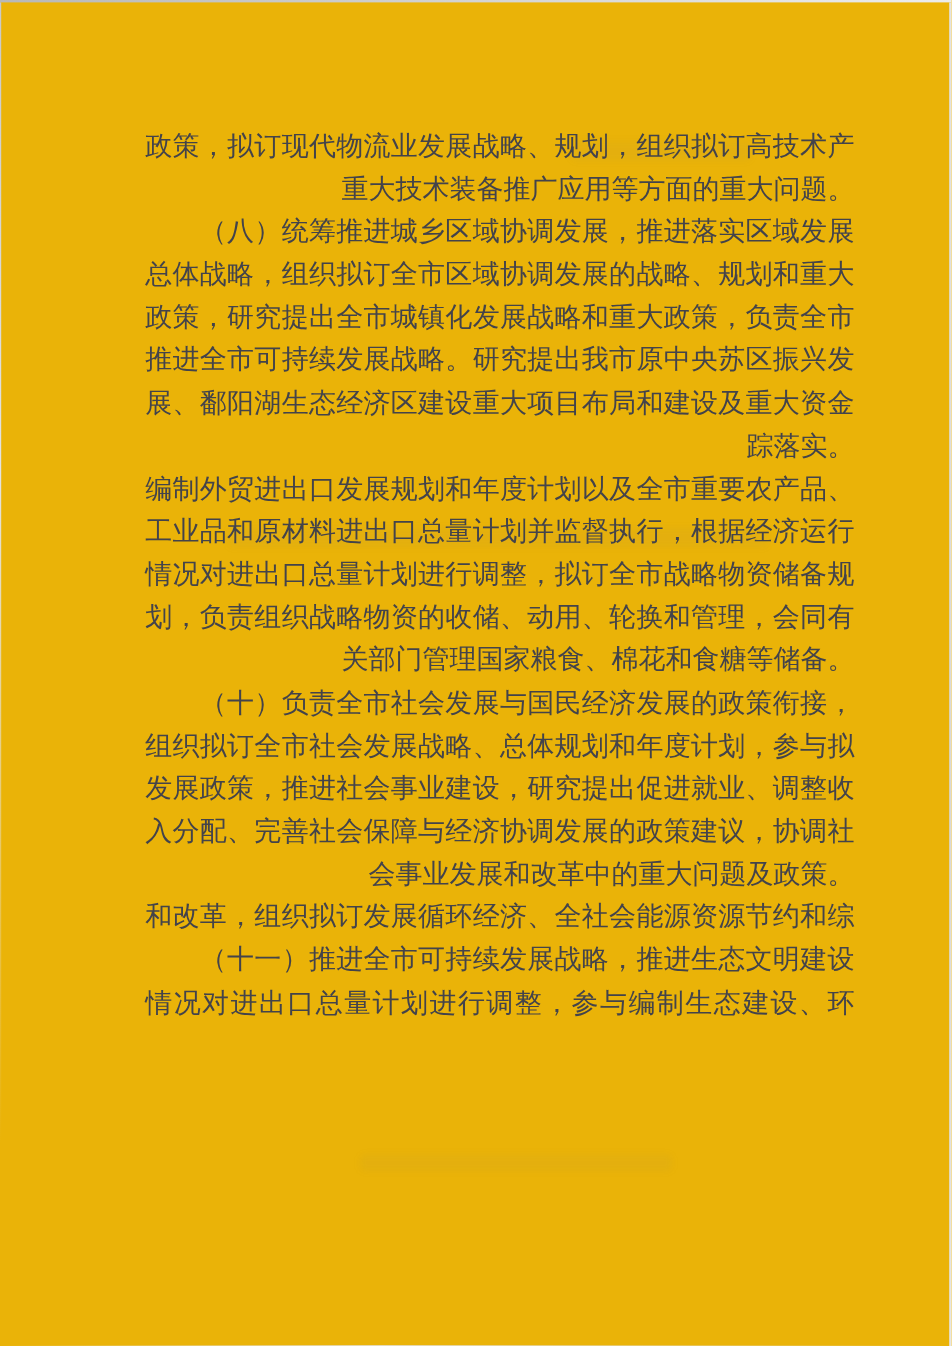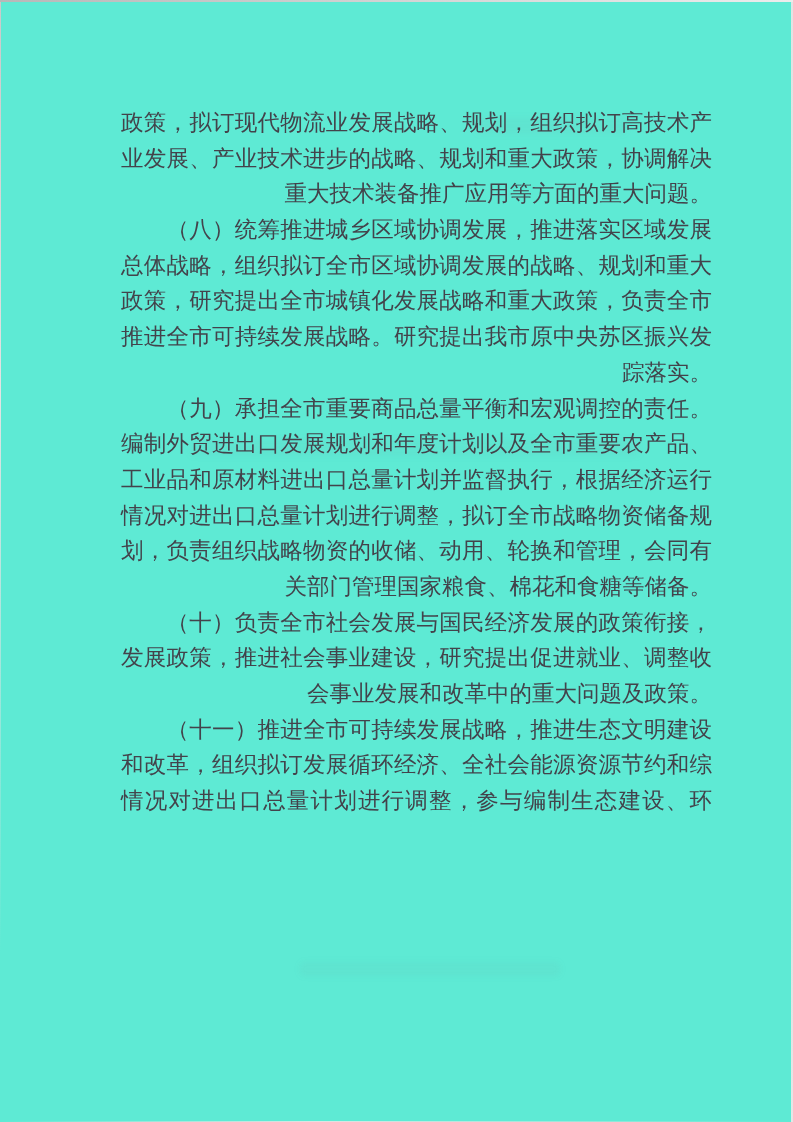--- a/index.html
+++ b/index.html
@@ -4,21 +4,21 @@
 <style>
   html, body {
     margin: 0;
     padding: 0;
     background: #ffffff;
   }
   .page {
     position: relative;
     width: 793px;
     height: 1122px;
-    background: #5eead4;
+    background: #eab308;
     overflow: hidden;
     font-family: "DejaVu Serif", "Liberation Serif", serif;
   }
   
   .edge-top {
     position: absolute; top: 0; left: 0; right: 0; height: 2px;
     background: linear-gradient(to right, #b8b8b8, #d6d6d6 55%, #ececec);
   }
   .edge-left {
     position: absolute; left: 0; top: 2px; bottom: 0; width: 1px;
@@ -73,33 +73,34 @@
   <div class="edge-left"></div>
   <div class="edge-right"></div>
   <div class="edge-bottom"></div>
 
   <div class="artifact a1"></div>
   <div class="artifact a2"></div>
   <div class="artifact a3"></div>
 
   <div class="textblock">
     <div class="line fill">政策，拟订现代物流业发展战略、规划，组织拟订高技术产</div>
-    <div class="line fill">业发展、产业技术进步的战略、规划和重大政策，协调解决</div>
     <div class="line">重大技术装备推广应用等方面的重大问题。</div>
     <div class="line fill">　　（八）统筹推进城乡区域协调发展，推进落实区域发展</div>
     <div class="line fill">总体战略，组织拟订全市区域协调发展的战略、规划和重大</div>
     <div class="line fill">政策，研究提出全市城镇化发展战略和重大政策，负责全市</div>
     <div class="line fill">推进全市可持续发展战略。研究提出我市原中央苏区振兴发</div>
+    <div class="line fill">展、鄱阳湖生态经济区建设重大项目布局和建设及重大资金</div>
     <div class="line">踪落实。</div>
-    <div class="line fill">　　（九）承担全市重要商品总量平衡和宏观调控的责任。</div>
     <div class="line fill">编制外贸进出口发展规划和年度计划以及全市重要农产品、</div>
     <div class="line fill">工业品和原材料进出口总量计划并监督执行，根据经济运行</div>
     <div class="line fill">情况对进出口总量计划进行调整，拟订全市战略物资储备规</div>
     <div class="line fill">划，负责组织战略物资的收储、动用、轮换和管理，会同有</div>
     <div class="line">关部门管理国家粮食、棉花和食糖等储备。</div>
     <div class="line fill">　　（十）负责全市社会发展与国民经济发展的政策衔接，</div>
+    <div class="line fill">组织拟订全市社会发展战略、总体规划和年度计划，参与拟</div>
     <div class="line fill">发展政策，推进社会事业建设，研究提出促进就业、调整收</div>
+    <div class="line fill">入分配、完善社会保障与经济协调发展的政策建议，协调社</div>
     <div class="line">会事业发展和改革中的重大问题及政策。</div>
+    <div class="line fill">和改革，组织拟订发展循环经济、全社会能源资源节约和综</div>
     <div class="line fill">　　（十一）推进全市可持续发展战略，推进生态文明建设</div>
-    <div class="line fill">和改革，组织拟订发展循环经济、全社会能源资源节约和综</div>
     <div class="line fill">情况对进出口总量计划进行调整，参与编制生态建设、环</div>
   </div>
 </div>
 
 </body></html>

